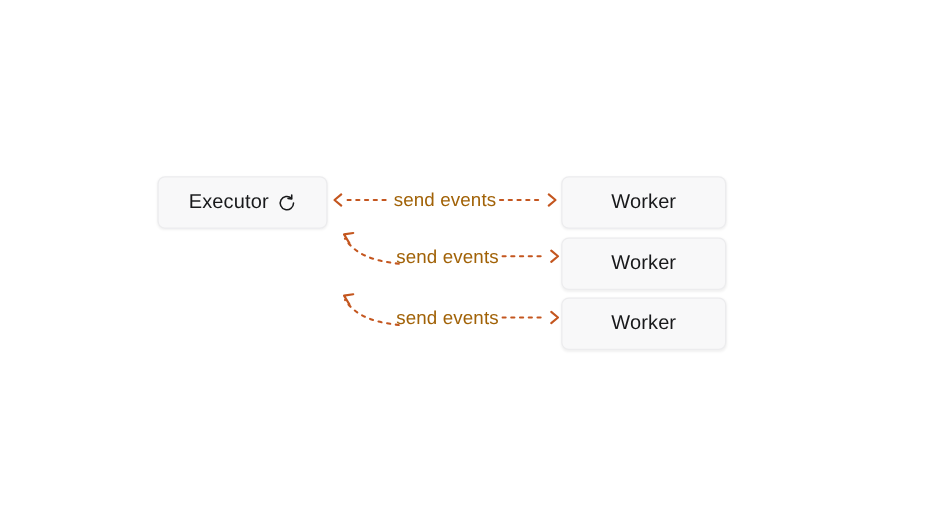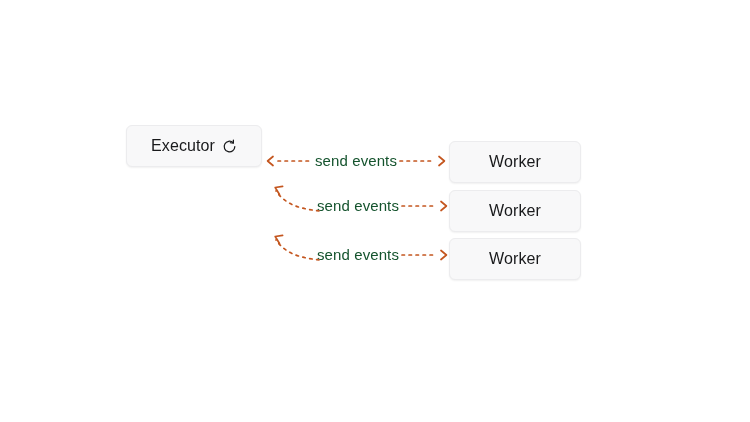--- a/index.html
+++ b/index.html
@@ -37,21 +37,21 @@
     line-height: 1;
     letter-spacing: 0.1px;
     user-select: none;
   }
   .node-label {
     white-space: nowrap;
   }
 
   .node-executor {
     left: 126px;
-    top: 125px;
+    top: 141px;
     width: 136px;
     height: 42px;
   }
   .node-worker-0 { left: 449px; top: 141px; width: 132px; height: 42px; }
   .node-worker-1 { left: 449px; top: 190px; width: 132px; height: 42px; }
   .node-worker-2 { left: 449px; top: 238px; width: 132px; height: 42px; }
 
   
   .loop-icon {
     display: inline-block;
@@ -64,22 +64,22 @@
   .loop-icon svg {
     display: block;
     width: 15px;
     height: 15px;
   }
 
   
   .connector {
     position: absolute;
     display: flex;
-    align-items: flex-end;
-    color: #14532d;
+    align-items: flex-start;
+    color: #a16207;
     font-size: 15px;
     line-height: 1;
     white-space: nowrap;
     user-select: none;
   }
   .conn-0 { left: 265px; top: 153px; }
   .conn-1 { left: 265px; top: 198px; }
   .conn-2 { left: 265px; top: 247px; }
 
   .conn-text {

